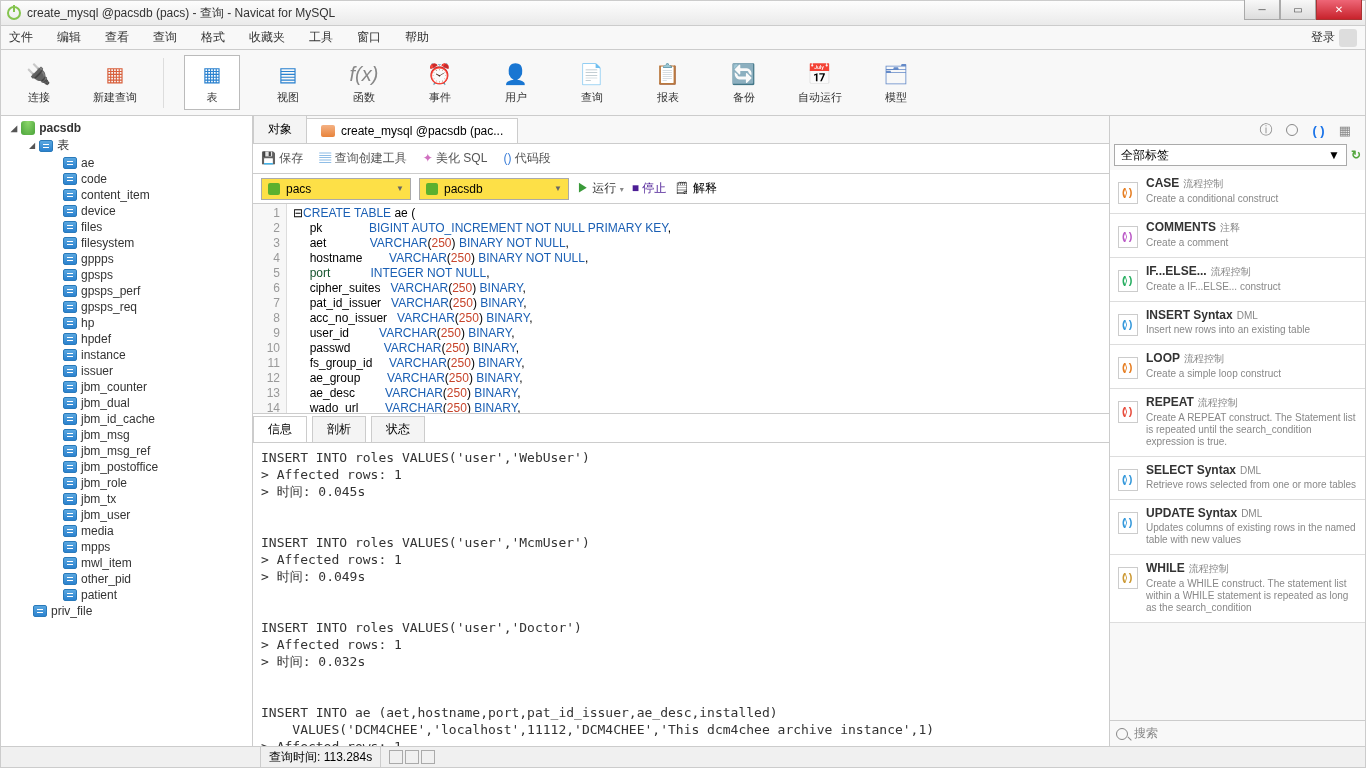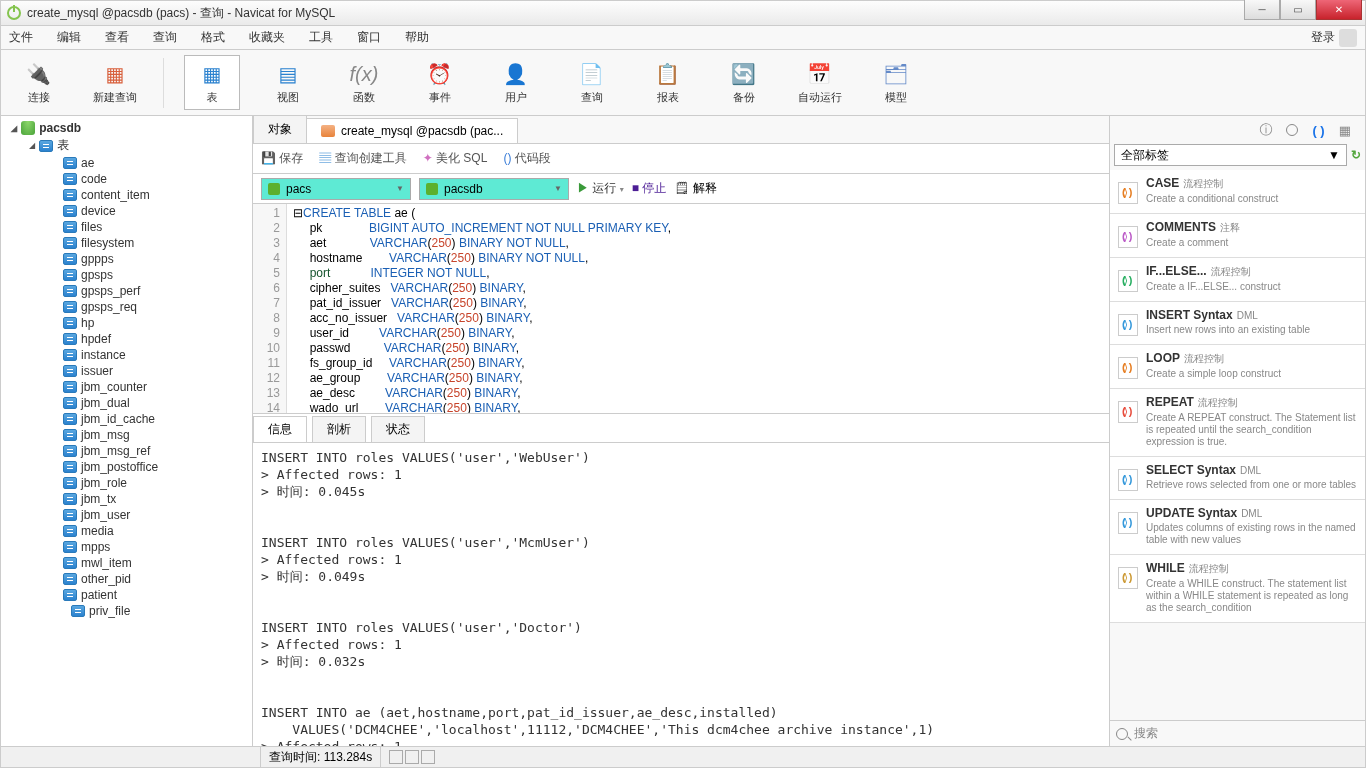--- a/index.html
+++ b/index.html
@@ -29,21 +29,21 @@
 .tree-node .tico::before { content:""; position:absolute; background:#fff; left:3px; right:3px; top:3px; height:1px; }
 .tree-node .tico::after { content:""; position:absolute; background:#fff; left:3px; right:3px; top:6px; height:1px; }
 .dbico { width:14px; height:14px; background:radial-gradient(ellipse at top,#8ed96c,#4aa33a); border-radius:3px; }
 .mid { flex:1; display:flex; flex-direction:column; background:#fff; min-width:0; }
 .tabs { height:28px; background:#f8f8f8; border-bottom:1px solid #ccc; display:flex; align-items:flex-end; }
 .tab { padding:5px 14px; border:1px solid #ccc; border-bottom:none; background:#f4f4f4; font-size:12px; margin-right:-1px; display:flex; gap:6px; align-items:center; }
 .tab.active { background:#fff; }
 .tabico { width:14px; height:12px; background:linear-gradient(#f4b183,#e8833a); border-radius:2px; }
 .subtoolbar { height:30px; border-bottom:1px solid #ccc; display:flex; align-items:center; padding:0 8px; gap:16px; font-size:12px; color:#555; }
 .seltoolbar { height:30px; border-bottom:1px solid #ccc; display:flex; align-items:center; padding:0 8px; gap:8px; font-size:12px; }
-.sel { width:150px; height:22px; border:1px solid #aaa; background:#5eead4; display:flex; align-items:center; padding:0 6px; }
+.sel { width:150px; height:22px; border:1px solid #aaa; background:#fde047; display:flex; align-items:center; padding:0 6px; }
 .sel .dbico2 { width:12px; height:12px; background:#5cb02e; border-radius:2px; margin-right:6px; }
 .sel .dd { margin-left:auto; font-size:8px; color:#666; }
 .runbtn { color:#3a9a3a; }
 .editor { flex:0 0 210px; display:flex; border-bottom:1px solid #ccc; overflow:hidden; font-family:Consolas,monospace; font-size:12px; }
 .gutter { width:34px; background:#f7f7f7; border-right:1px solid #ddd; text-align:right; padding:2px 6px 0 0; color:#999; line-height:15px; }
 .code { flex:1; padding:2px 0 0 6px; line-height:15px; white-space:pre; overflow:hidden; }
 .kw { color:#1a5fb4; }
 .ty { color:#1a5fb4; }
 .nn { color:#1a5fb4; }
 .id { color:#14532d; }
@@ -276,21 +276,21 @@
           <span>mwl_item</span>
         </div>
         <div class="tree-node" style="padding-left: 62px;">
           <span class="tico"></span>
           <span>other_pid</span>
         </div>
         <div class="tree-node" style="padding-left: 62px;">
           <span class="tico"></span>
           <span>patient</span>
         </div>
-        <div class="tree-node" style="padding-left: 70px;">
+        <div class="tree-node" style="padding-left: 32px;">
           <span class="tico"></span>
           <span>priv_file</span>
         </div>
       </div>
   </div>
 
   <div class="mid">
     <div class="tabs">
       <div class="tab">
           <span>对象</span>

